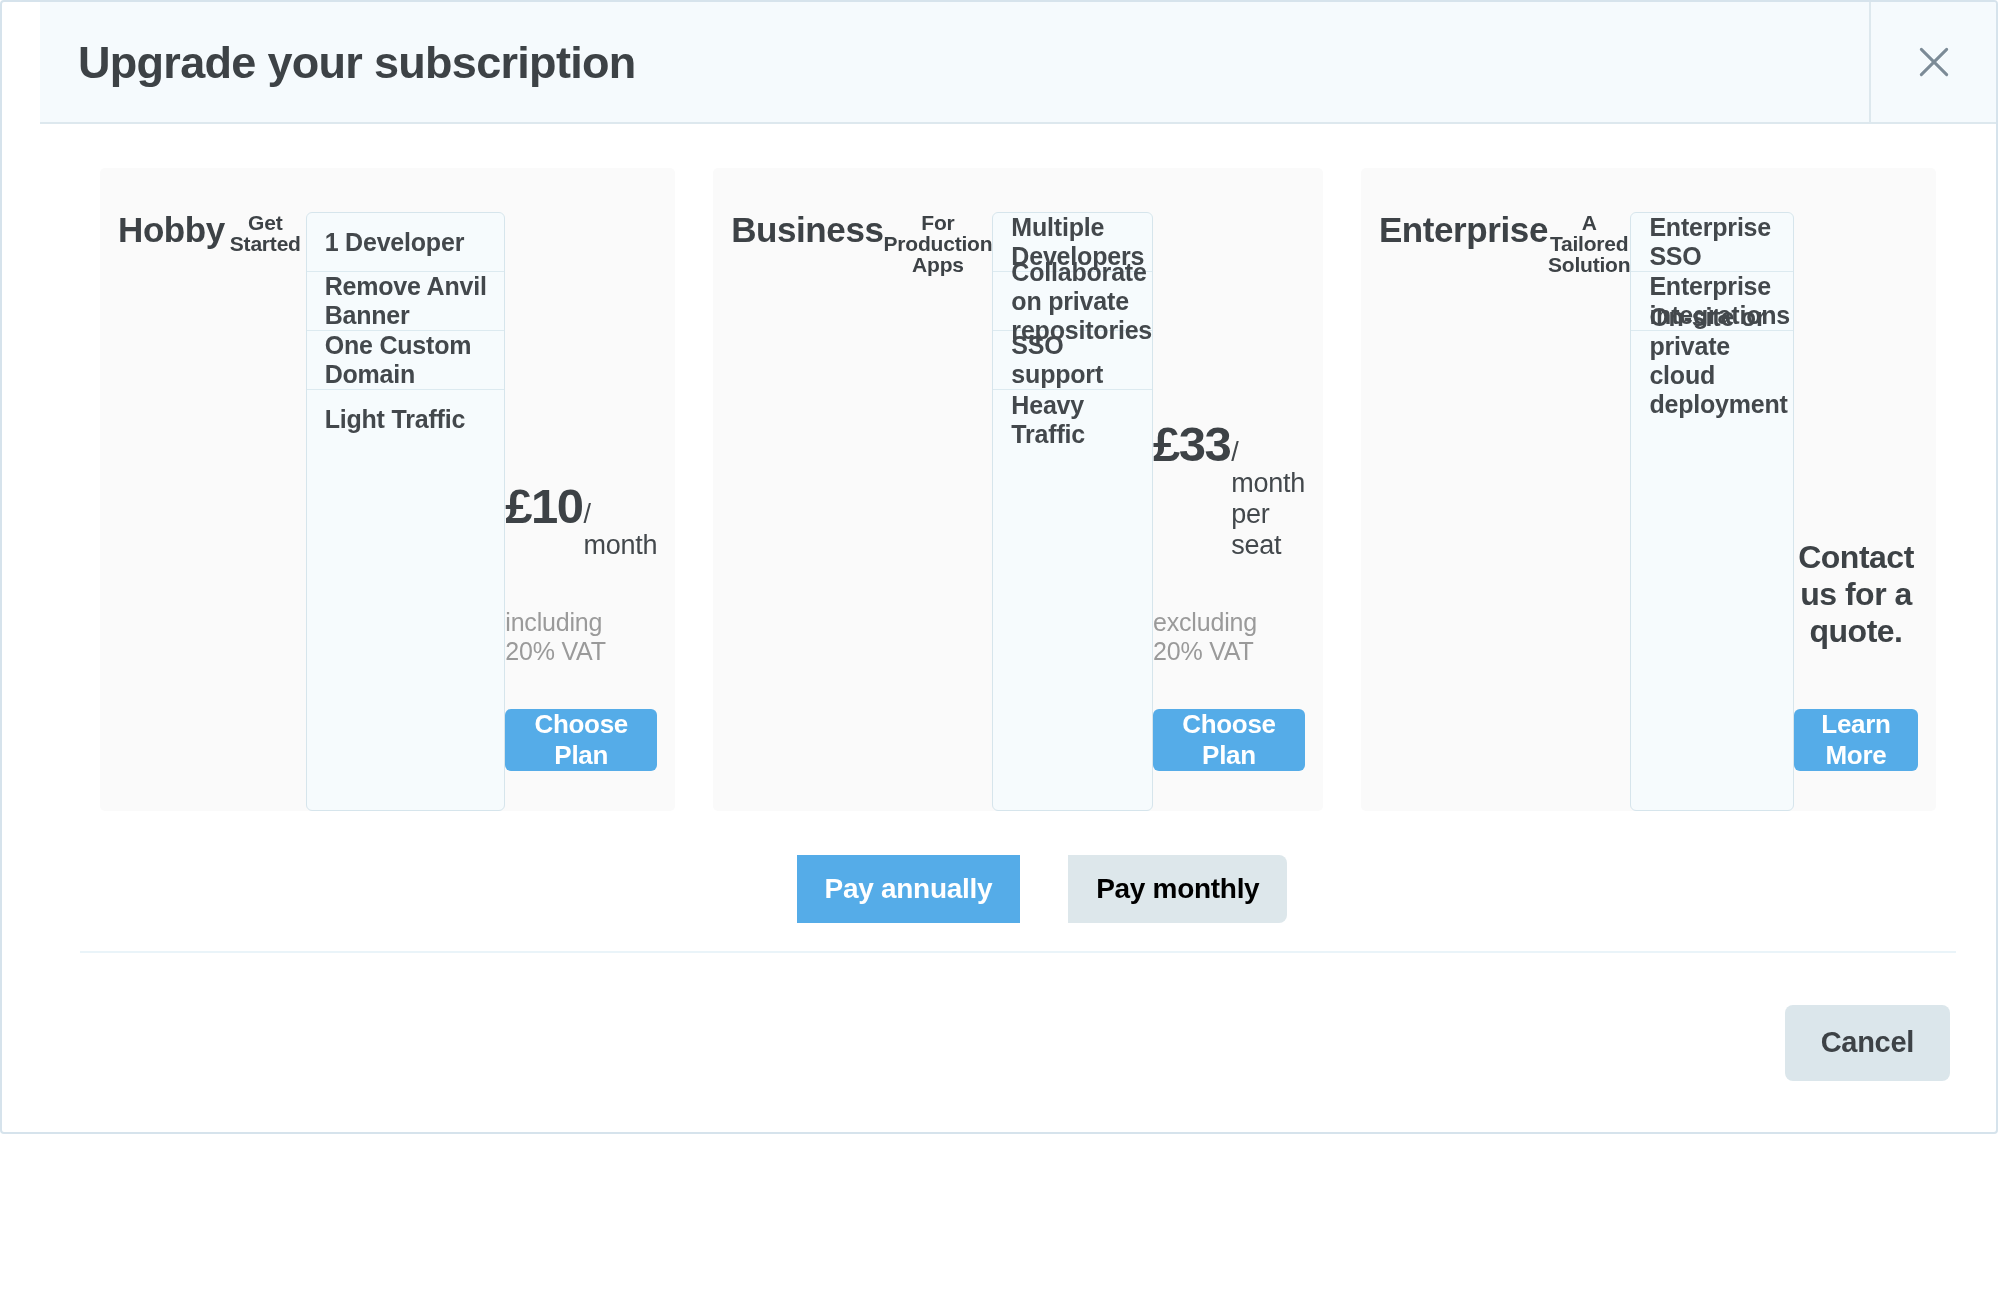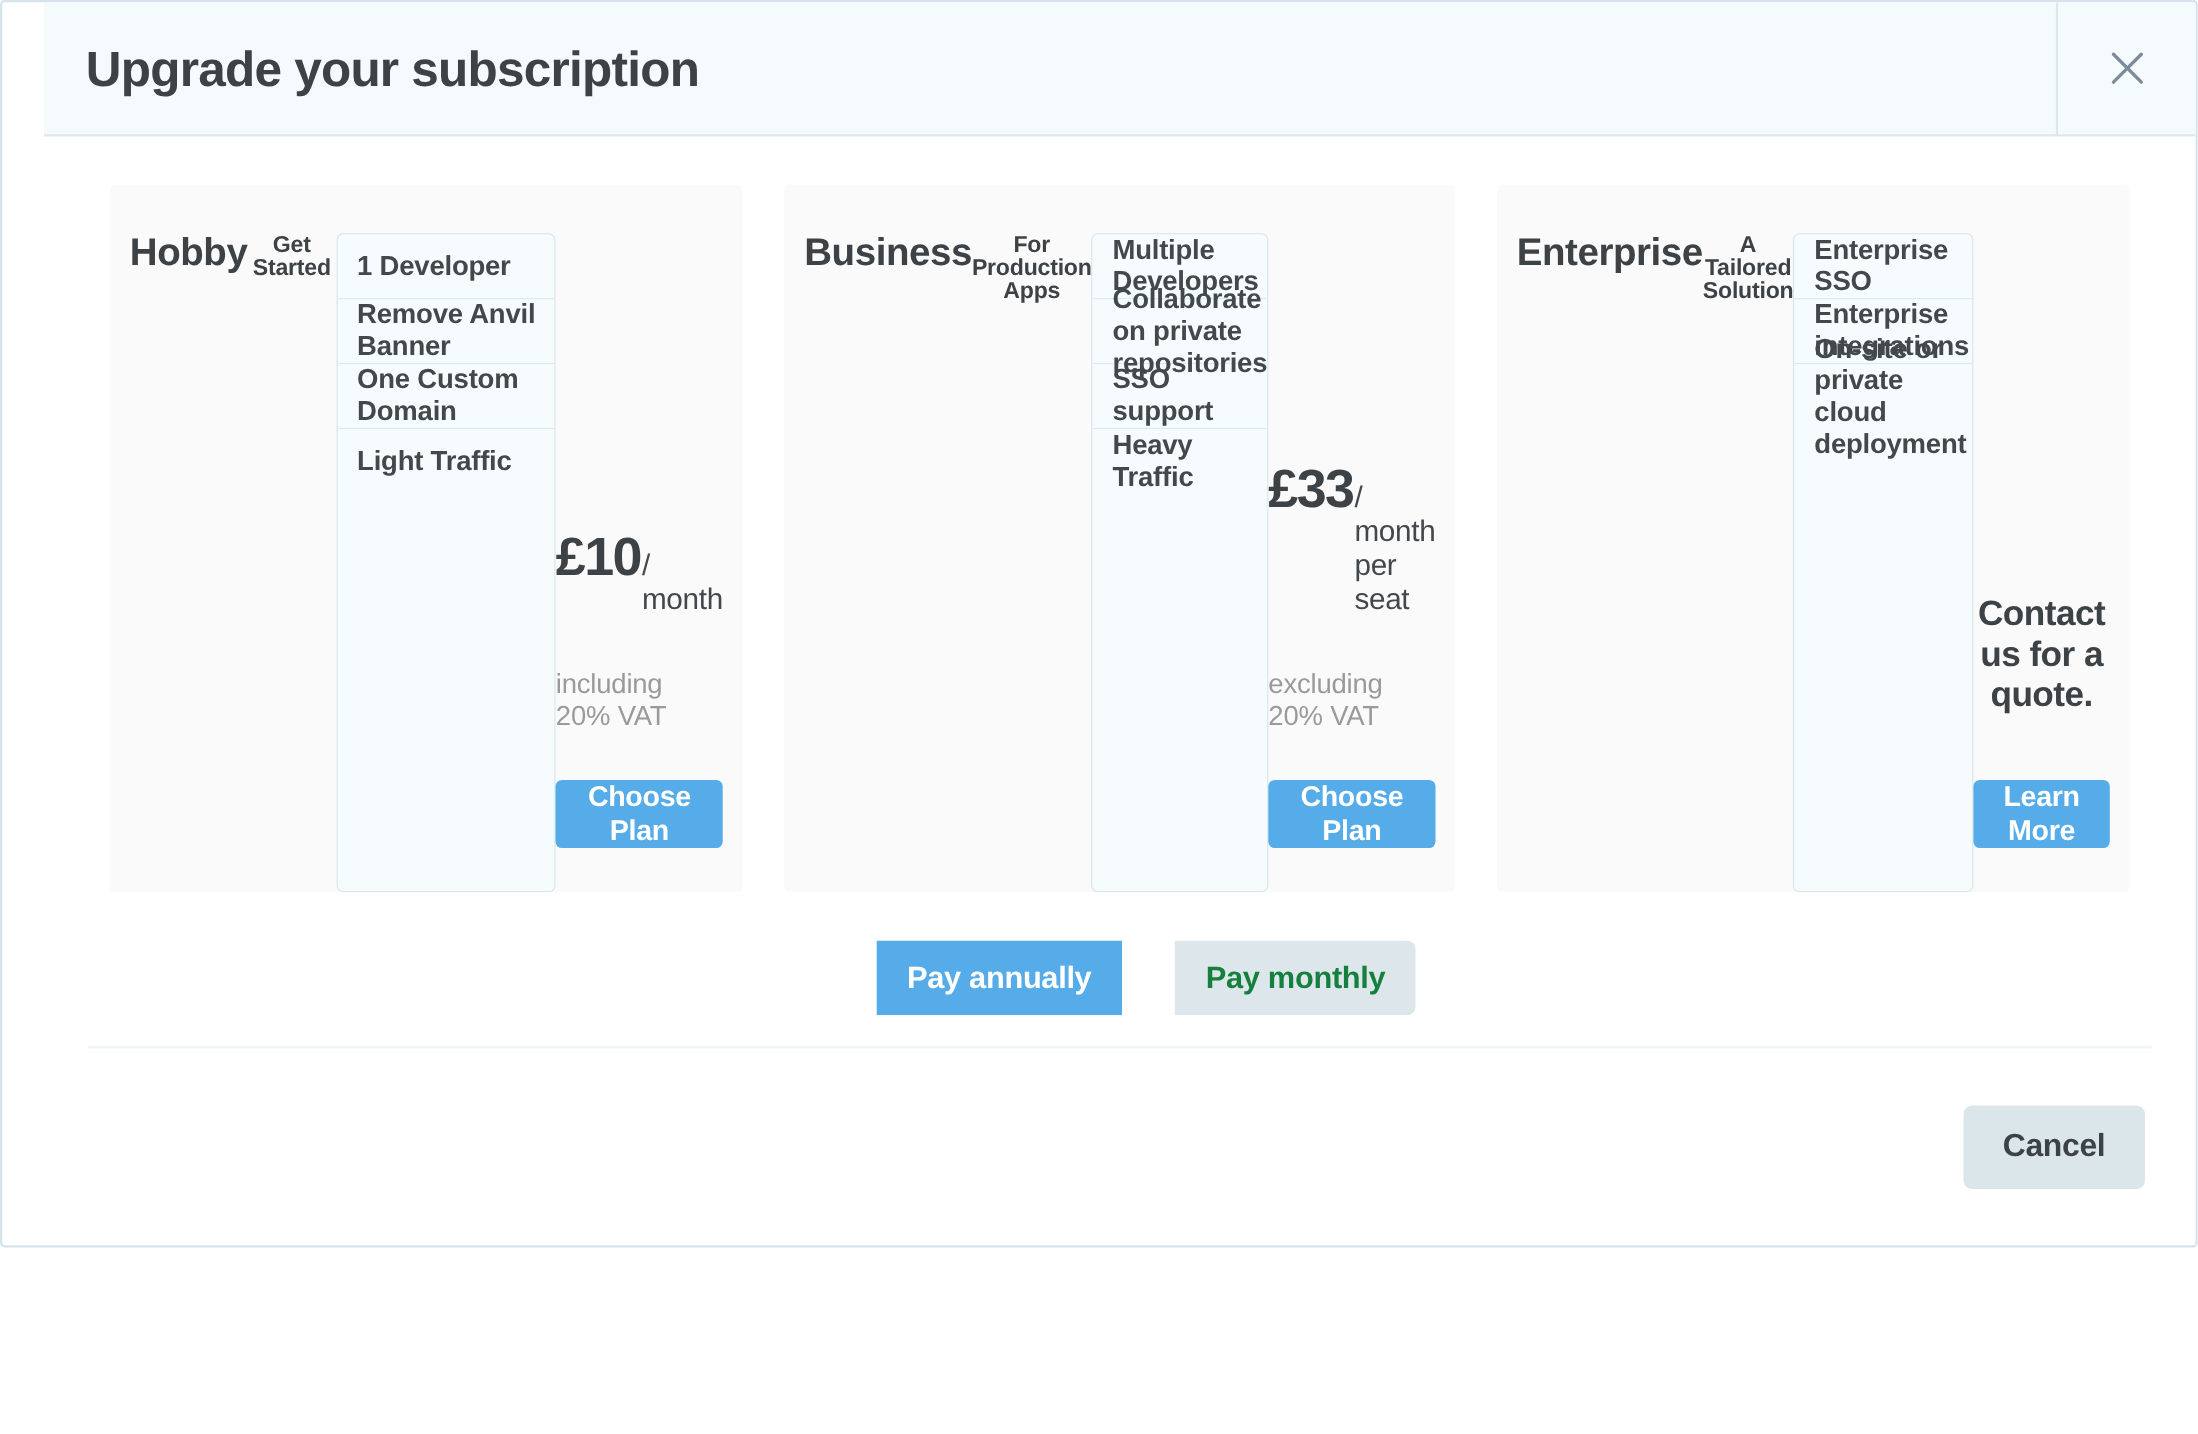--- a/index.html
+++ b/index.html
@@ -199,21 +199,21 @@
     height: 68px;
     padding: 0 28px;
     border: none;
     cursor: pointer;
     display: inline-flex;
     align-items: center;
     justify-content: center;
     margin-left: 48px;
   }
   .toggle-btn.active { background: #55ace8; color: #ffffff; }
-  .toggle-btn.inactive { background: #dde7eb; color: #15803d; }
+  .toggle-btn.inactive { background: #dde7eb; color: #000000; }
 
   
   .modal-footer {
     flex: 0 0 auto;
     border-top: 2px solid #eaf4f9;
     margin: 0 40px;
     height: 181px;
     display: flex;
     align-items: center;
     justify-content: flex-end;

